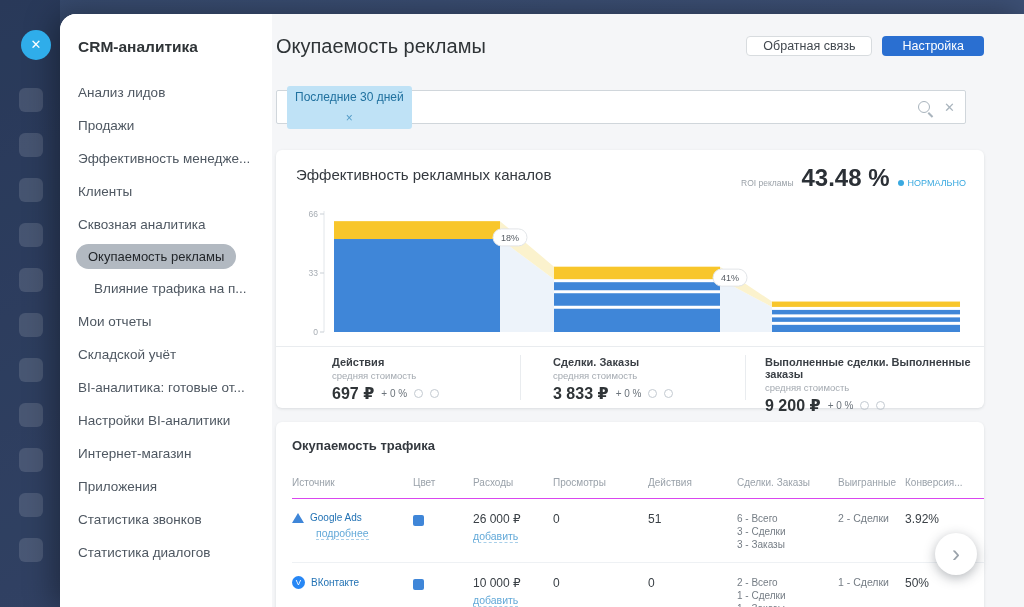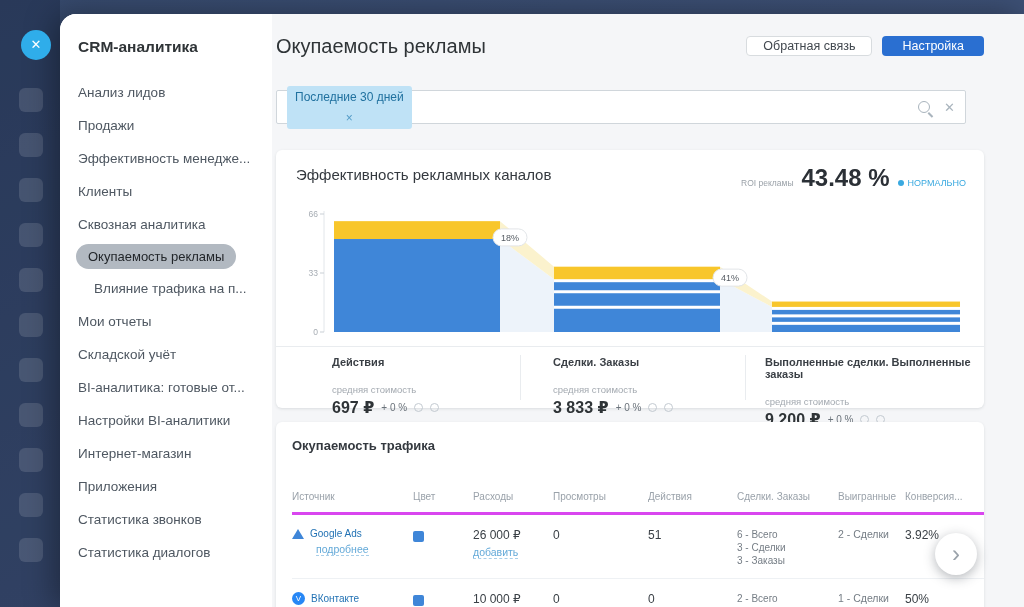--- a/index.html
+++ b/index.html
@@ -53,33 +53,33 @@
   .card-title { position:absolute; left:20px; top:16px; font-size:15px; color:#34393f; font-weight:500; }
   .roi { position:absolute; right:18px; top:14px; display:flex; align-items:baseline; gap:8px; }
   .roi-label { font-size:8.5px; color:#9aa1a8; }
   .roi-value { font-size:24px; font-weight:bold; color:#2b3036; }
   .roi-status { font-size:9px; color:#3aa9e0; display:flex; align-items:center; gap:4px; }
   .roi-dot { width:6px; height:6px; border-radius:50%; background:#3aa9e0; display:inline-block; }
   .funnel-wrap { position:absolute; left:12px; top:56px; width:684px; height:134px; }
   .stats { position:absolute; left:0; right:0; bottom:0; height:62px; border-top:1px solid #e9ecef; }
   .stat { position:absolute; top:9px; }
   .stat-t { font-size:11px; font-weight:bold; color:#3a3f45; }
-  .stat-s { font-size:9.5px; color:#a3a9b0; margin-top:16px; }
+  .stat-s { font-size:9.5px; color:#a3a9b0; margin-top:2px; }
   .stat-v { font-size:16px; font-weight:bold; color:#2f3437; margin-top:3px; display:flex; align-items:center; gap:7px; }
   .stat-delta { font-size:10px; color:#6b737b; font-weight:normal; }
   .mini-ic { width:9px; height:9px; border:1px solid #c3cad1; border-radius:50%; display:inline-block; }
   .stat-divider { position:absolute; top:8px; bottom:8px; width:1px; background:#e9ecef; }
 
   
   .table-card { margin-top:14px; height:420px; padding:16px 0 0 16px; position:relative; }
   .table-title { font-size:13px; color:#34393f; }
   .ttable { margin-top:18px; width:692px; overflow:hidden; }
   .thead, .trow { display:grid; grid-template-columns:121px 60px 80px 95px 89px 101px 67px 79px; }
   .thead span { font-size:10px; color:#9aa2aa; padding:6px 0 10px; }
-  .thead { border-bottom:3px solid #d946ef;margin-top:14px; }
+  .thead { border-bottom:1px solid #d946ef; }
   .trow { padding:13px 0 11px; border-bottom:1px solid #eef1f4; align-items:start; }
   .trow:last-child { border-bottom:none; }
   .cell-num { font-size:12px; color:#3a4046; }
   .src-line { display:flex; align-items:center; gap:6px; }
   .src-link { font-size:10px; color:#2272b4; text-decoration:none; cursor:pointer; }
   .sub-link { font-size:10.5px; color:#63a9d8; border-bottom:1px dashed #a8cfe9; text-decoration:none;
     cursor:pointer; width:max-content; display:inline-block; margin-top:4px; margin-left:24px; }
   .exp-link { margin-left:0; }
   .gads-ic { width:0; height:0; border-left:6px solid transparent; border-right:6px solid transparent;
     border-bottom:10px solid #3f86d8; display:inline-block; }

